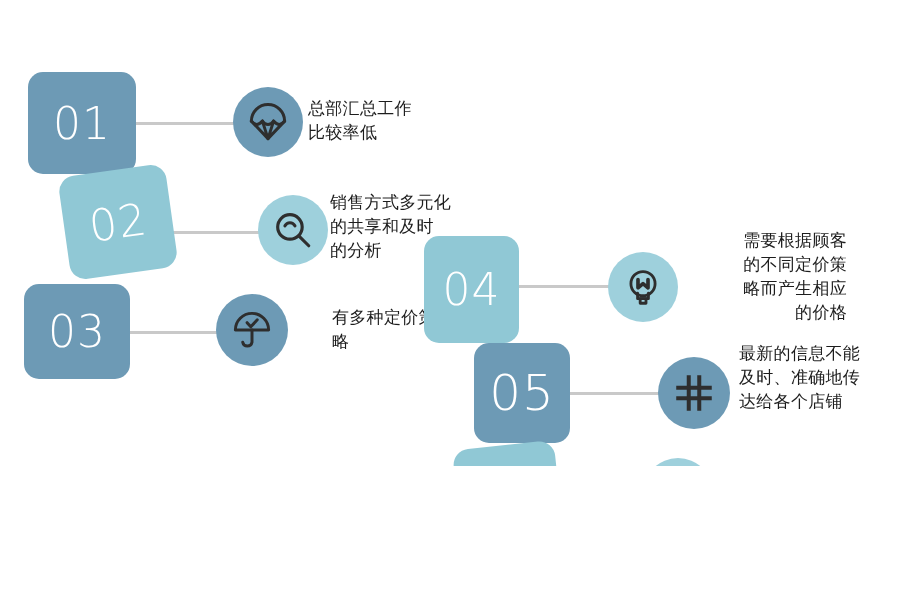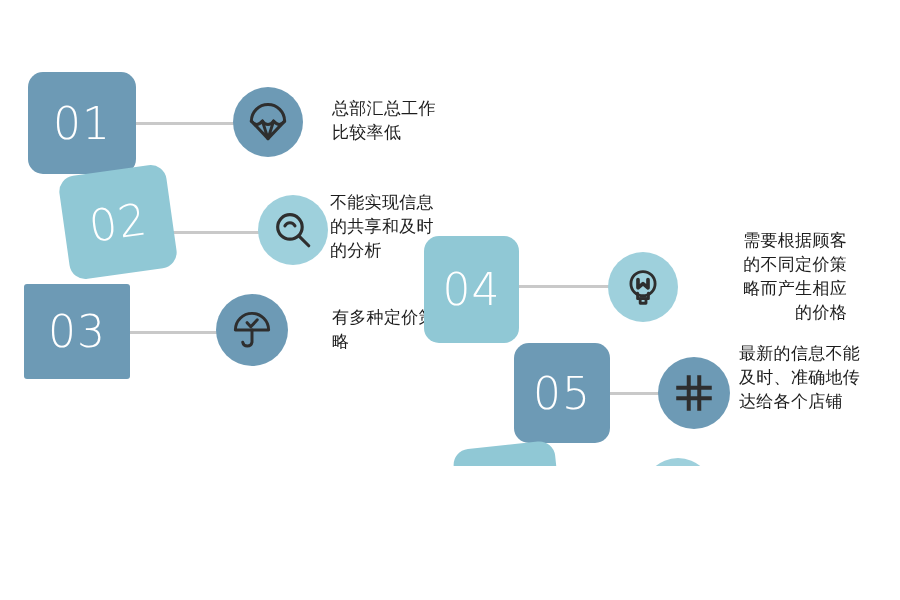--- a/index.html
+++ b/index.html
@@ -104,47 +104,47 @@
         <path d="M5 23 A19 19 0 0 1 43 23"></path>
         <path d="M5 23 C 9.5 28, 13 28, 17.6 23"></path>
         <path d="M17.6 23 C 21 28, 27 28, 30.4 23"></path>
         <path d="M30.4 23 C 35 28, 38.5 28, 43 23"></path>
         <path d="M5 23 L 24 43 L 17.6 23"></path>
         <path d="M43 23 L 24 43 L 30.4 23"></path>
       </svg>
     </span>
   </div>
 
-  <div class="caption" style="left:308px; top:96px; width:150px;margin-left:24px;">总部汇总工作
+  <div class="caption" style="left:308px; top:96px; width:150px;">总部汇总工作
 比较率低</div>
 
   <div class="connector" style="left:158px; top:231px; width:108px;"></div>
 
   <div class="tile light" style="left:64px; top:170px; width:108px; height:104px; font-size:44px; border-radius:16px;
               transform: rotate(-8deg);">
     <span>02</span>
   </div>
 
   <div class="icon-circle light" style="left:258px; top:195px; width:70px; height:70px;">
     <span>
       <svg width="42" height="42" viewBox="0 0 48 48" fill="none" stroke="#2e2e2e" stroke-width="3.6" stroke-linecap="round" stroke-linejoin="round">
         <circle cx="20.5" cy="20.5" r="14"></circle>
         <path d="M30.6 30.6 L 42 42"></path>
         <path d="M14.8 19.2 C 17.4 14.6, 23.6 14.6, 26.2 19.2"></path>
       </svg>
     </span>
   </div>
 
-  <div class="caption" style="left:330px; top:190px; width:150px;">不能实现信息
+  <div class="caption" style="left:330px; top:190px; width:150px;">销售方式多元化
 的共享和及时
 的分析</div>
 
   <div class="connector" style="left:130px; top:331px; width:92px;"></div>
 
-  <div class="tile dark" style="left:24px; top:284px; width:106px; height:95px; font-size:44px; border-radius:3px;">
+  <div class="tile dark" style="left:24px; top:284px; width:106px; height:95px; font-size:44px; border-radius:15px;">
     <span>03</span>
   </div>
 
   <div class="icon-circle dark" style="left:216px; top:294px; width:72px; height:72px;">
     <span>
       <svg width="42" height="42" viewBox="0 0 48 48" fill="none" stroke="#2e2e2e" stroke-width="3.4" stroke-linecap="round" stroke-linejoin="round">
         <path d="M5 24 A19 19 0 0 1 43 24 Z"></path>
         <path d="M24 24 L 24 38 A 5.4 5.4 0 0 1 13.4 38"></path>
         <path d="M18.4 15.6 L 22.6 20.4 L 30 12.4"></path>
       </svg>
@@ -171,21 +171,21 @@
     </span>
   </div>
 
   <div class="caption" style="left:687px; top:228px; width:160px;text-align:right;">需要根据顾客
 的不同定价策
 略而产生相应
 的价格</div>
 
   <div class="connector" style="left:570px; top:392px; width:96px;"></div>
 
-  <div class="tile dark" style="left:474px; top:343px; width:96px; height:100px; font-size:44px; border-radius:15px;margin-left:40px;">
+  <div class="tile dark" style="left:474px; top:343px; width:96px; height:100px; font-size:50px; border-radius:15px;">
     <span>05</span>
   </div>
 
   <div class="icon-circle dark" style="left:658px; top:357px; width:72px; height:72px;">
     <span>
       <svg width="42" height="42" viewBox="0 0 48 48" fill="none" stroke="#2e2e2e" stroke-width="4.6" stroke-linecap="square">
         <path d="M18 6 L 18 42"></path>
         <path d="M30 6 L 30 42"></path>
         <path d="M6 18 L 42 18"></path>
         <path d="M6 30 L 42 30"></path>

